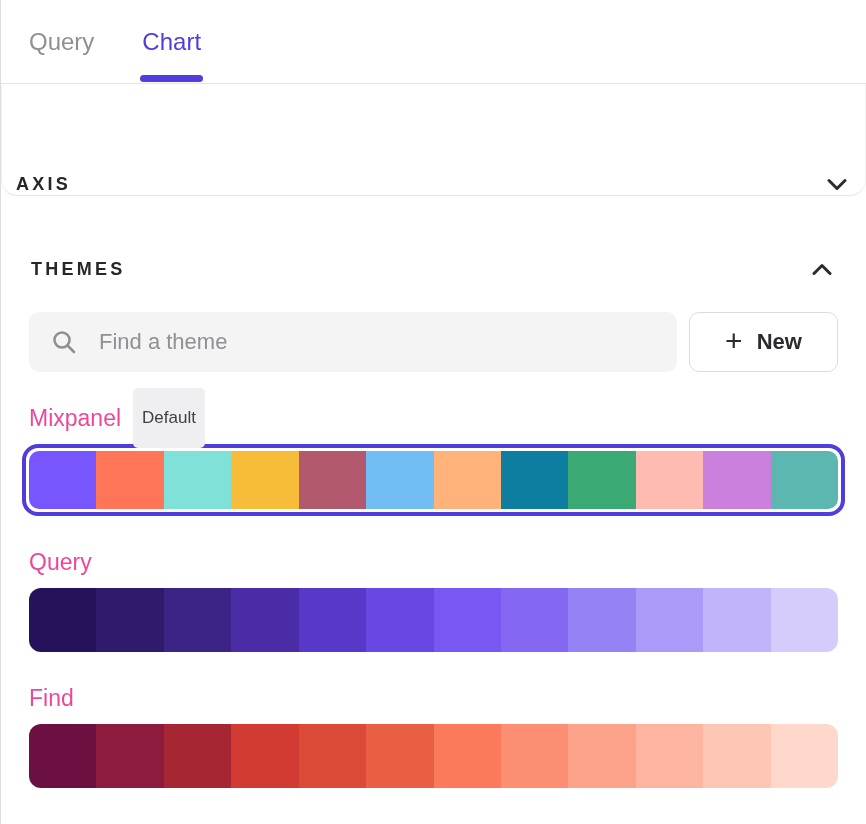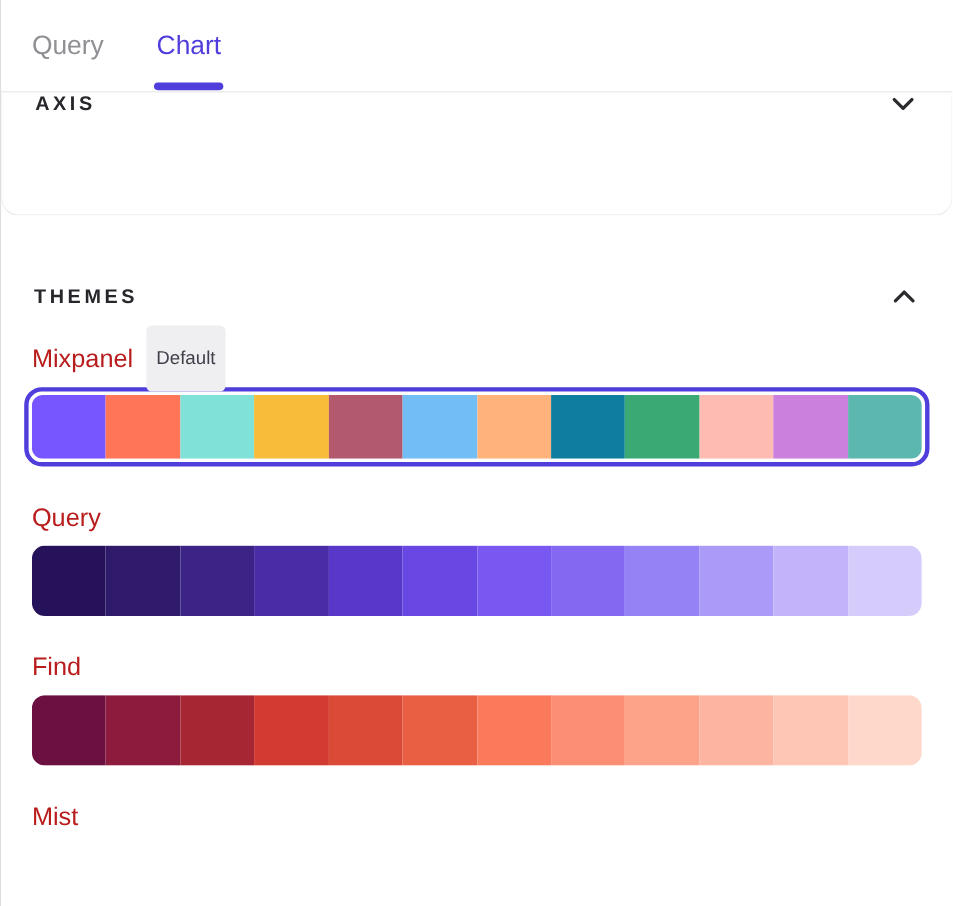--- a/index.html
+++ b/index.html
@@ -25,22 +25,22 @@
   .tab.active::after{
     content:"";position:absolute;left:-2px;right:-2px;bottom:1px;height:7px;
     border-radius:4px;background:var(--accent,#4F3EDC);
   }
   
   .axis-card{
     box-sizing:border-box;height:112px;
     border:1px solid #F1F1F3;border-top:none;
     border-bottom-color:var(--divider,#E6E6E8);
     border-radius:0 0 16px 16px;
-    display:flex;align-items:flex-start;justify-content:space-between;
-    padding:0 30px;margin-bottom:16px;
+    display:flex;align-items:flex-end;justify-content:space-between;
+    padding:0 14px;margin-bottom:16px;
   }
   .section-title{
     font-size:18px;font-weight:700;letter-spacing:0.18em;color:#26262B;
   }
   .chev{display:flex;align-items:center;cursor:pointer;padding:4px;}
   
   .themes-card{padding:18px 28px 0;}
   .themes-head{
     height:50px;display:flex;align-items:flex-end;justify-content:space-between;
     padding:0 2px;
@@ -58,21 +58,21 @@
   .new-btn{
     box-sizing:border-box;width:149px;height:60px;
     display:flex;align-items:center;justify-content:center;gap:14px;
     background:#fff;border:1px solid #DCDCDE;border-radius:10px;cursor:pointer;
     font-family:inherit;
   }
   .new-btn .plus{font-size:30px;font-weight:400;line-height:1;color:#2B2B30;margin-top:-3px;}
   .new-btn .lbl{font-size:22px;font-weight:600;color:#2B2B30;}
   
   .theme-label-row{height:36px;display:flex;align-items:center;gap:12px;margin:28px 0 8px;}
-  .theme-name{font-size:23px;font-weight:500;color:#b91c1c;}
+  .theme-name{font-size:23px;font-weight:500;color:#ec4899;}
   .theme-badge{
     background:var(--badge-bg,#EFEFF1);color:#40404A;font-size:17px;
     padding:20px 9px;border-radius:5px;
   }
   .palette-ring{
     border:4px solid var(--accent,#4F3EDC);border-radius:16px;
     padding:3px;margin:0 -7px;
   }
   .palette-row{
     display:flex;height:64px;border-radius:12px;overflow:hidden;cursor:pointer;
@@ -110,20 +110,35 @@
   <div class="themes-card">
     <div class="themes-head">
       <span class="section-title">THEMES</span>
       <span class="chev">
         <svg width="20" height="13" viewBox="0 0 20 13" fill="none">
           <polyline points="2,10.5 10,2.5 18,10.5" stroke="#2B2B30" stroke-width="3" stroke-linecap="round" stroke-linejoin="round"></polyline>
         </svg>
       </span>
     </div>
 
+    <div class="search-row">
+      <div class="search-box">
+        <span style="display:flex;">
+          <svg width="26" height="26" viewBox="0 0 26 26" fill="none">
+            <circle cx="11" cy="11" r="7.5" stroke="#8F8F94" stroke-width="2.6"></circle>
+            <line x1="16.5" y1="16.5" x2="23" y2="23" stroke="#8F8F94" stroke-width="2.6" stroke-linecap="round"></line>
+          </svg>
+        </span>
+        <input type="text" placeholder="Find a theme" style="">
+      </div>
+      <button class="new-btn">
+        <span class="plus">+</span>
+        <span class="lbl">New</span>
+      </button>
+    </div>
 
     <div>
         <div class="theme-label-row">
           <span class="theme-name">Mixpanel</span>
           <span class="theme-badge">Default</span>
         </div>
         <div class="palette-ring">
           <div class="palette-row">
             <div class="swatch dots-dark" style="background: rgb(120, 86, 255);"></div>
             <div class="swatch" style="background: rgb(255, 117, 87);"></div>

